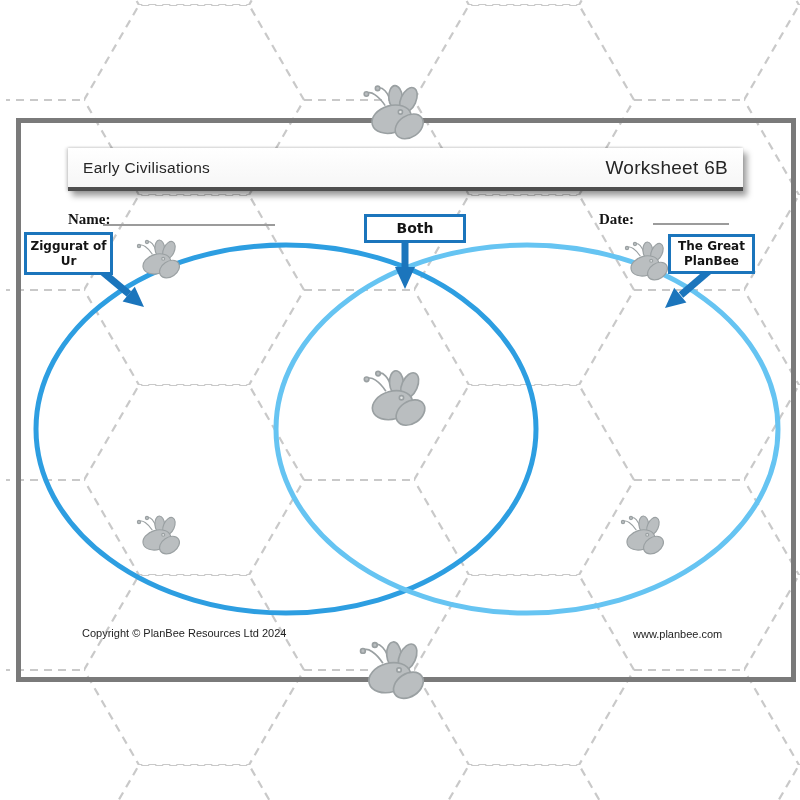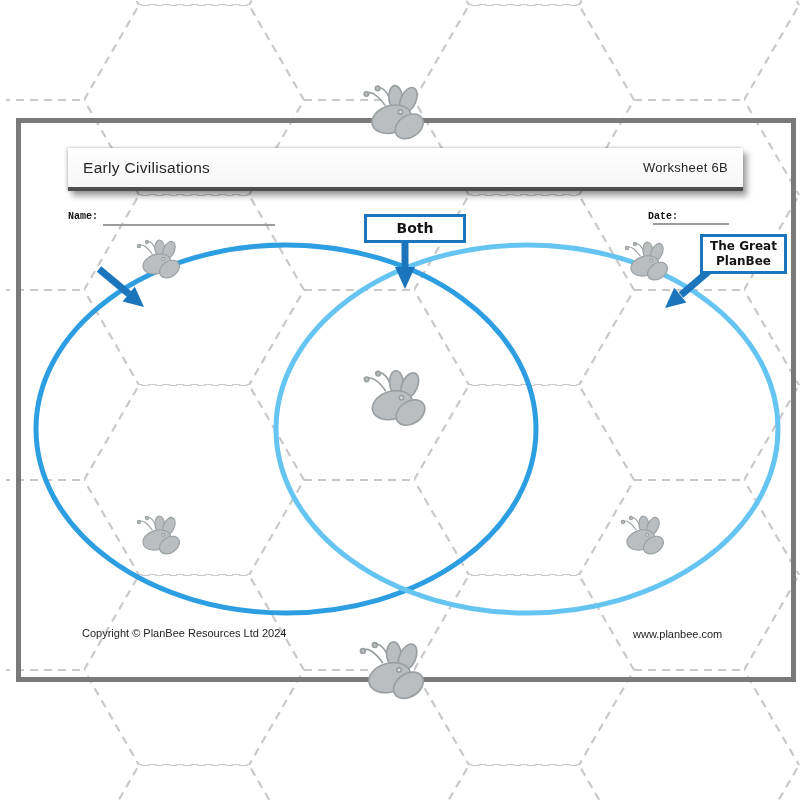--- a/index.html
+++ b/index.html
@@ -11,35 +11,35 @@
   .page{position:absolute;left:10px;top:118px;width:770px;height:554px;
         border:5px solid #7a7a7a;box-sizing:content-box;}
 
   
   .headerbar{position:absolute;left:62px;top:148px;width:675px;height:43px;
              background:linear-gradient(#ffffff,#f6f6f6);
              border-bottom:4px solid #4e4e4e;box-sizing:border-box;
              box-shadow:4px 5px 6px rgba(0,0,0,.38), -2px 0 3px rgba(0,0,0,.14), 0 -1px 2px rgba(0,0,0,.10);
              display:flex;justify-content:space-between;align-items:center;padding:0 15px;}
   .headerbar .title{font-size:15.5px;color:#262626;letter-spacing:.3px;}
-  .headerbar .wsnum{font-size:13px;color:#262626;letter-spacing:.3px;}
+  .headerbar .wsnum{font-size:19px;color:#262626;letter-spacing:.3px;}
 
   
-  .field{position:absolute;font-family:Liberation Mono, monospace;font-weight:bold;
-         font-size:10px;color:#141414;text-align:center;}
+  .field{position:absolute;font-family:Liberation Serif, serif;font-weight:bold;
+         font-size:15px;color:#141414;text-align:center;}
   .writeline{position:absolute;height:0;border-bottom:2px solid #9b9b9b;}
 
   
   .vbox{position:absolute;background:#ffffff;border:3px solid #1b75bc;box-sizing:border-box;
         font-family:"DejaVu Sans", sans-serif;font-weight:bold;color:#141414;text-align:center;
         display:flex;flex-direction:column;justify-content:center;}
   .vbox .ln{display:block;line-height:1.25;}
   .box-both{left:358px;top:214px;width:102px;height:29px;font-size:14px;}
   .box-zig{left:18px;top:232px;width:89px;height:43px;font-size:12px;}
-  .box-pyr{left:694px;top:234px;width:87px;height:40px;font-size:12px;}
+  .box-pyr{left:662px;top:234px;width:87px;height:40px;font-size:12px;}
 
   
   .copyright{position:absolute;left:76px;top:627px;font-size:11px;color:#232323;}
   .website{position:absolute;left:627px;top:628px;font-size:11px;color:#232323;}
 
   .dot{fill:#e3e5e5;}
 </style>
 </head>
 <body>
 
@@ -96,23 +96,27 @@
     </g>
   </svg>
 
   <div class="headerbar">
     <span class="title">Early Civilisations</span>
     <span class="wsnum">Worksheet 6B</span>
   </div>
 
   <span class="field" style="left:62px;top:211px;">Name:</span>
   <span class="writeline" style="left:97px;top:224px;width:172px;"></span>
-  <span class="field" style="left:642px;top:211px;">Date:</span>
+  <span class="field" style="left:593px;top:211px;">Date:</span>
   <span class="writeline" style="left:647px;top:223px;width:76px;"></span>
 
+  <div class="vbox box-zig" style="border-color: rgb(27, 117, 188);">
+    <span class="ln">Ziggurat of</span>
+    <span class="ln">Ur</span>
+  </div>
   <div class="vbox box-both" style="border-color: rgb(27, 117, 188);">
     <span class="ln">Both</span>
   </div>
   <div class="vbox box-pyr" style="border-color: rgb(27, 117, 188);">
     <span class="ln">The Great</span>
     <span class="ln">PlanBee</span>
   </div>
 
   <span class="copyright">Copyright © PlanBee Resources Ltd 2024</span>
   <span class="website">www.planbee.com</span>

